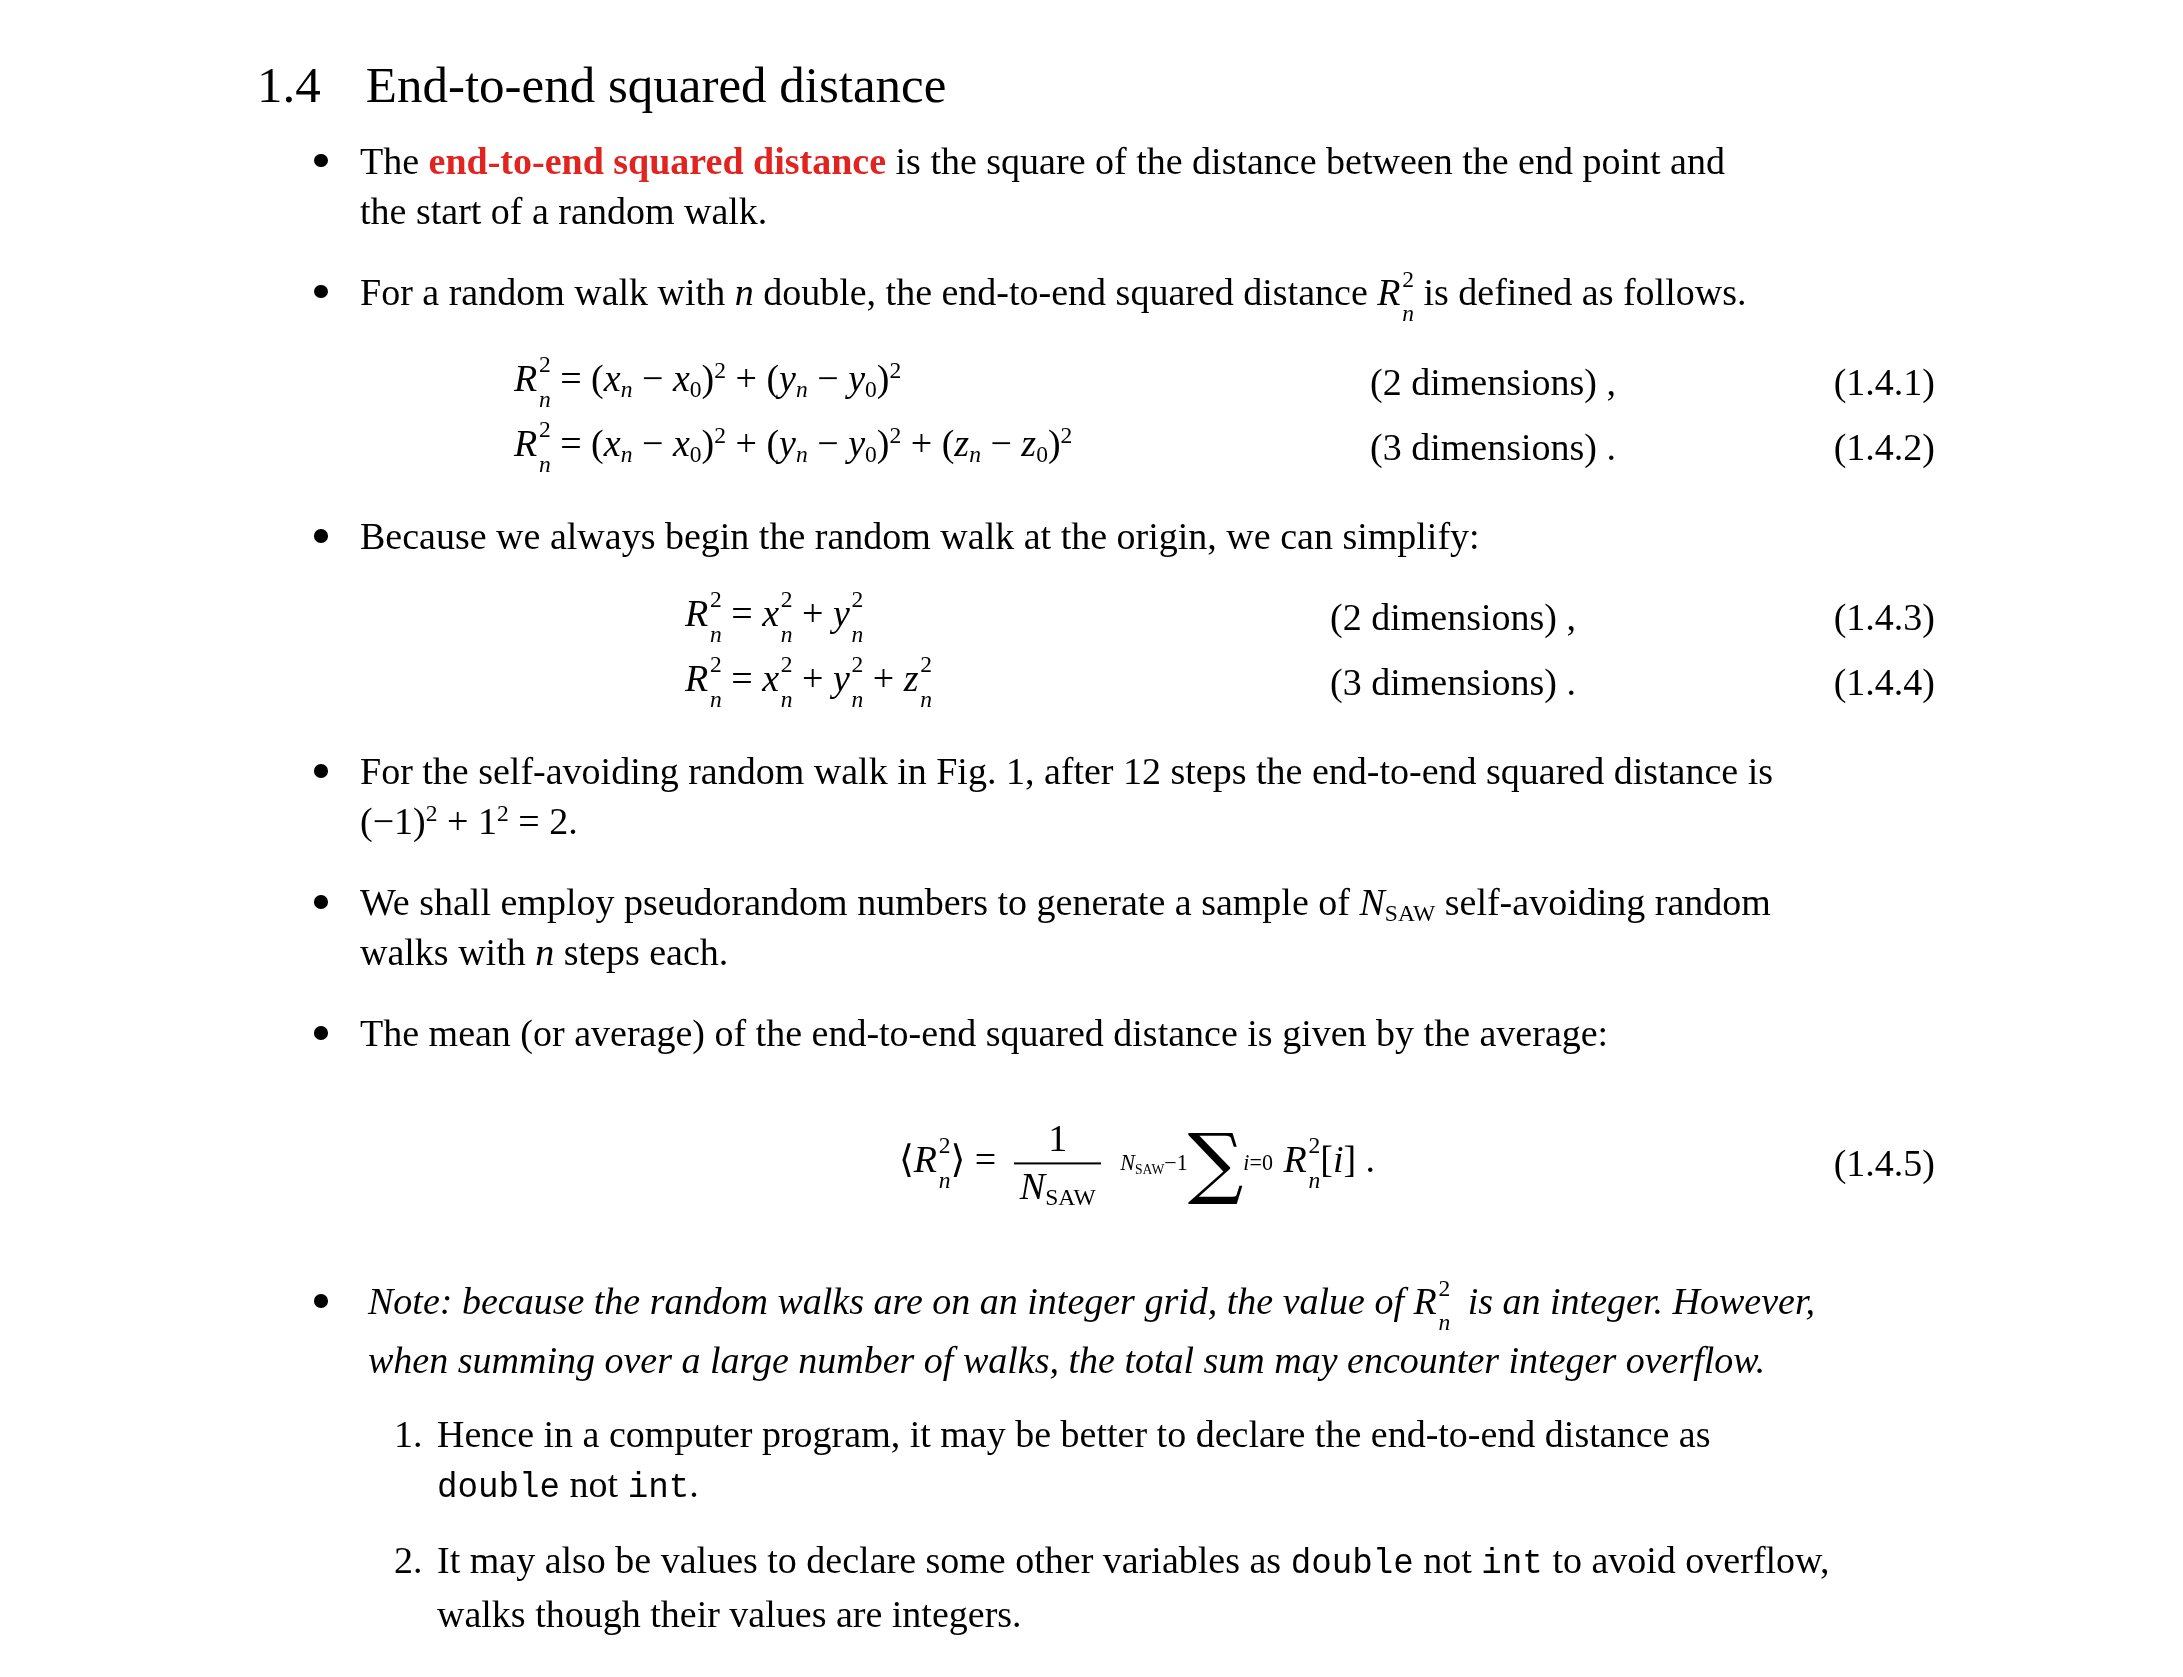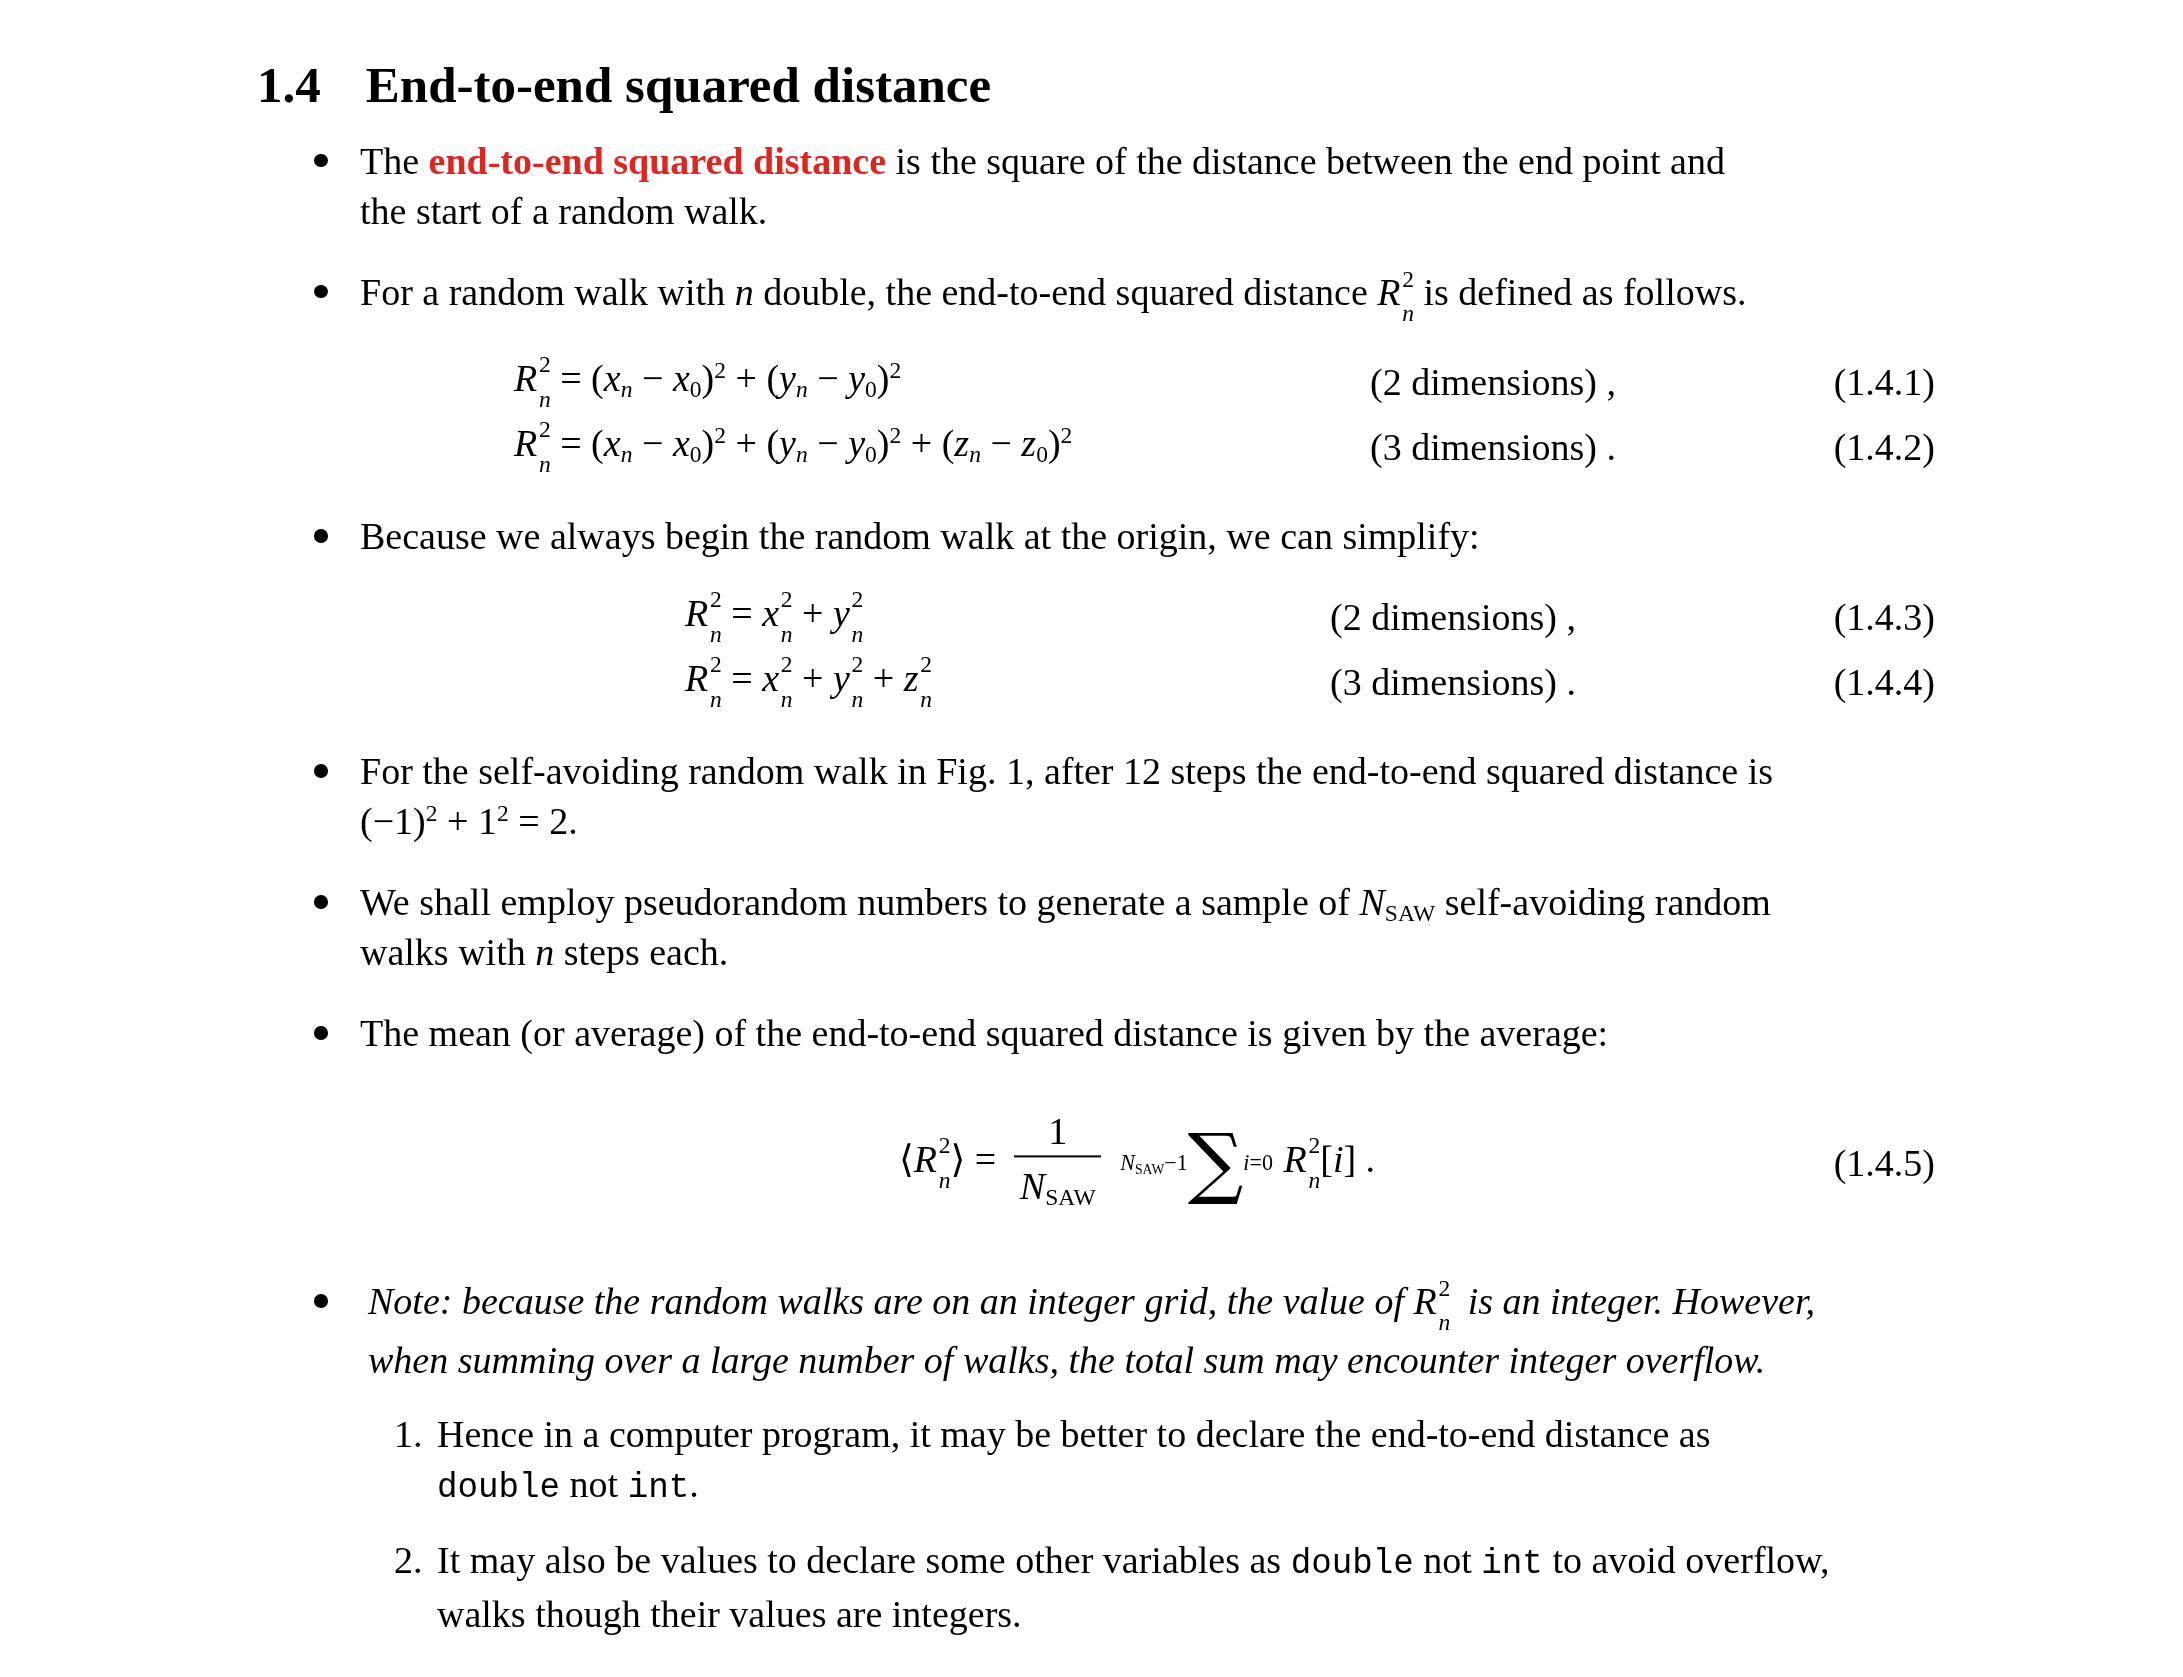--- a/index.html
+++ b/index.html
@@ -1,18 +1,18 @@
 <!DOCTYPE html>
 <html style="--red: #e12420;font-size:13.7px"><head>
 <meta charset="utf-8">
 <style>
   html,body{margin:0;padding:0;background:#ffffff;}
   body{width:2183px;height:1678px;color:#000;font-family:"Liberation Serif","DejaVu Serif",serif;}
   .page{box-sizing:border-box;width:2183px;height:1678px;padding:55px 240px 17px 257px;overflow:hidden;}
-  .sec-title{font-size:51px;line-height:60px;font-weight:bold;margin:0 0 20.5px 0;}
+  .sec-title{font-size:51px;line-height:60px;font-weight:normal;margin:0 0 20.5px 0;}
   .sec-num{display:inline-block;margin-right:45px;}
   .content{font-size:38px;line-height:50px;}
   .bullet{position:relative;padding-left:103px;margin-top:31px;}
   .content > .bullet:first-child{margin-top:0;}
   .dot{position:absolute;left:57px;top:18px;width:13.7px;height:13.7px;border-radius:50%;background:#000;}
   .enumlist{margin-top:24px;}
   .enumitem{position:relative;padding-left:180px;margin-top:22px;}
   .enumlist .enumitem:first-child{margin-top:0;}
   .lbl{position:absolute;left:137px;}
   .eqblock{margin:24px 0 13.7px 0;}
@@ -32,21 +32,21 @@
   .boldred{font-weight:bold;color:var(--red,#e12420);}
   .mono{font-family:"Liberation Mono","DejaVu Sans Mono",monospace;font-size:0.9em;}
   .sp{font-size:0.62em;vertical-align:0.55em;line-height:0;}
   .sb{font-size:0.62em;vertical-align:-0.25em;line-height:0;}
   .sbi{font-style:italic;}
   .ang{font-family:"DejaVu Sans","DejaVu Serif",sans-serif;}
   .sswrap{white-space:nowrap;}
   .stk{display:inline-flex;flex-direction:column;align-items:flex-start;font-size:0.62em;line-height:1.05;vertical-align:middle;margin-left:1.7px;}
   .stk .bot{margin-top:0.42em;font-style:italic;}
   .frac{display:inline-flex;flex-direction:column;align-items:center;vertical-align:middle;margin:0 0.22em;line-height:1.2;}
-  .frac .fden{border-top:2.6px solid #000;padding:7px 0.15em;}
+  .frac .fden{border-top:2.6px solid #000;padding:0 0.15em;}
   .frac .fnum{padding:0 0.15em;}
   .sum{display:inline-flex;align-items:center;vertical-align:middle;margin:0 0.28em;line-height:1;}
   .sum .slim{font-size:0.58em;line-height:1.2;white-space:nowrap;}
   .sum .ssig{font-size:2.05em;line-height:1;font-family:"DejaVu Serif","DejaVu Sans",serif;}
 </style>
 </head>
 <body>
 
 <div class="page">
 

